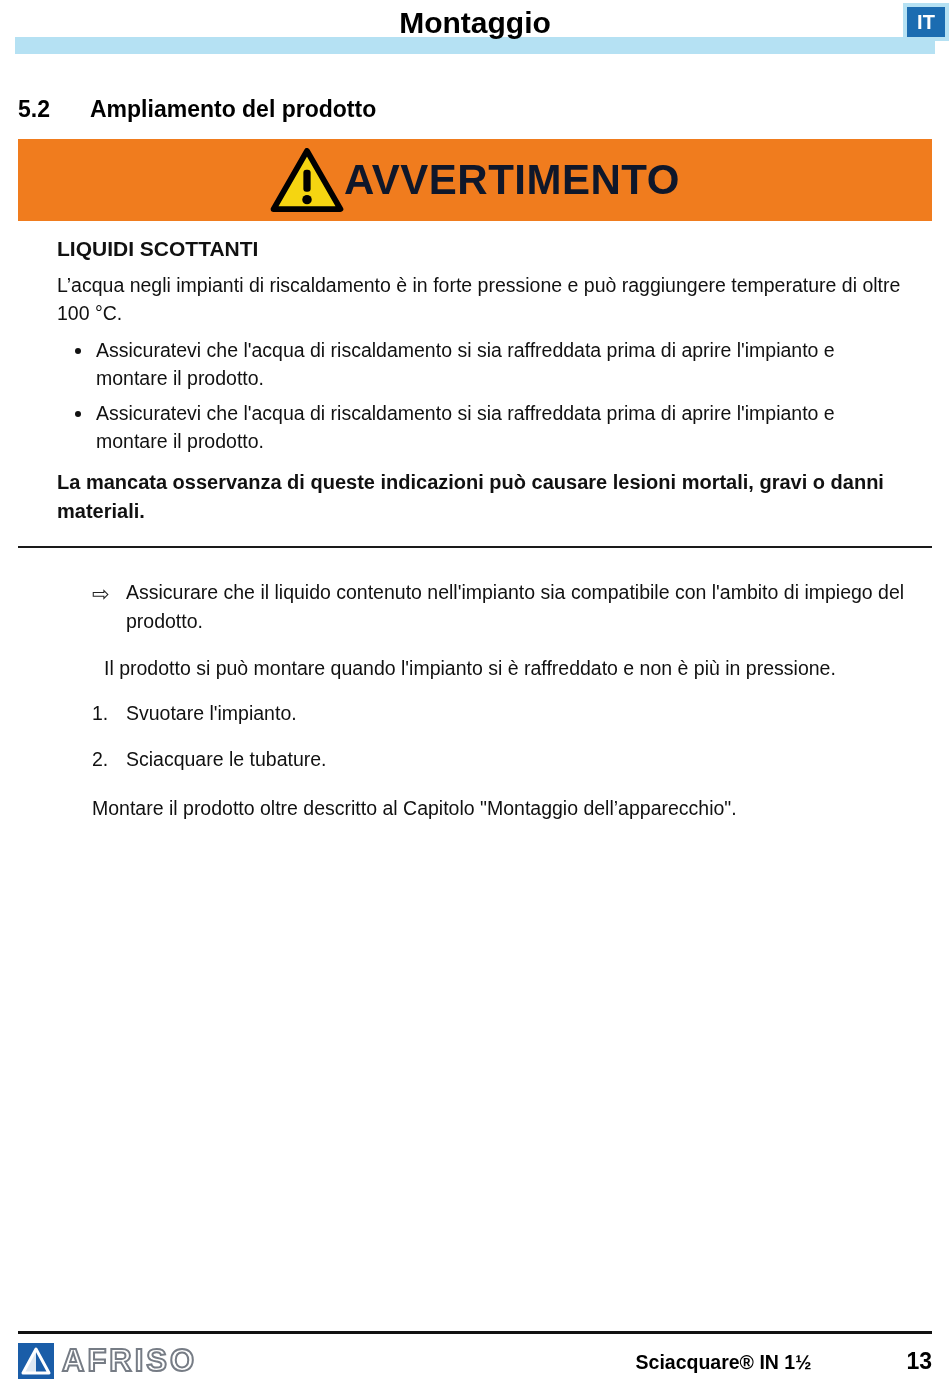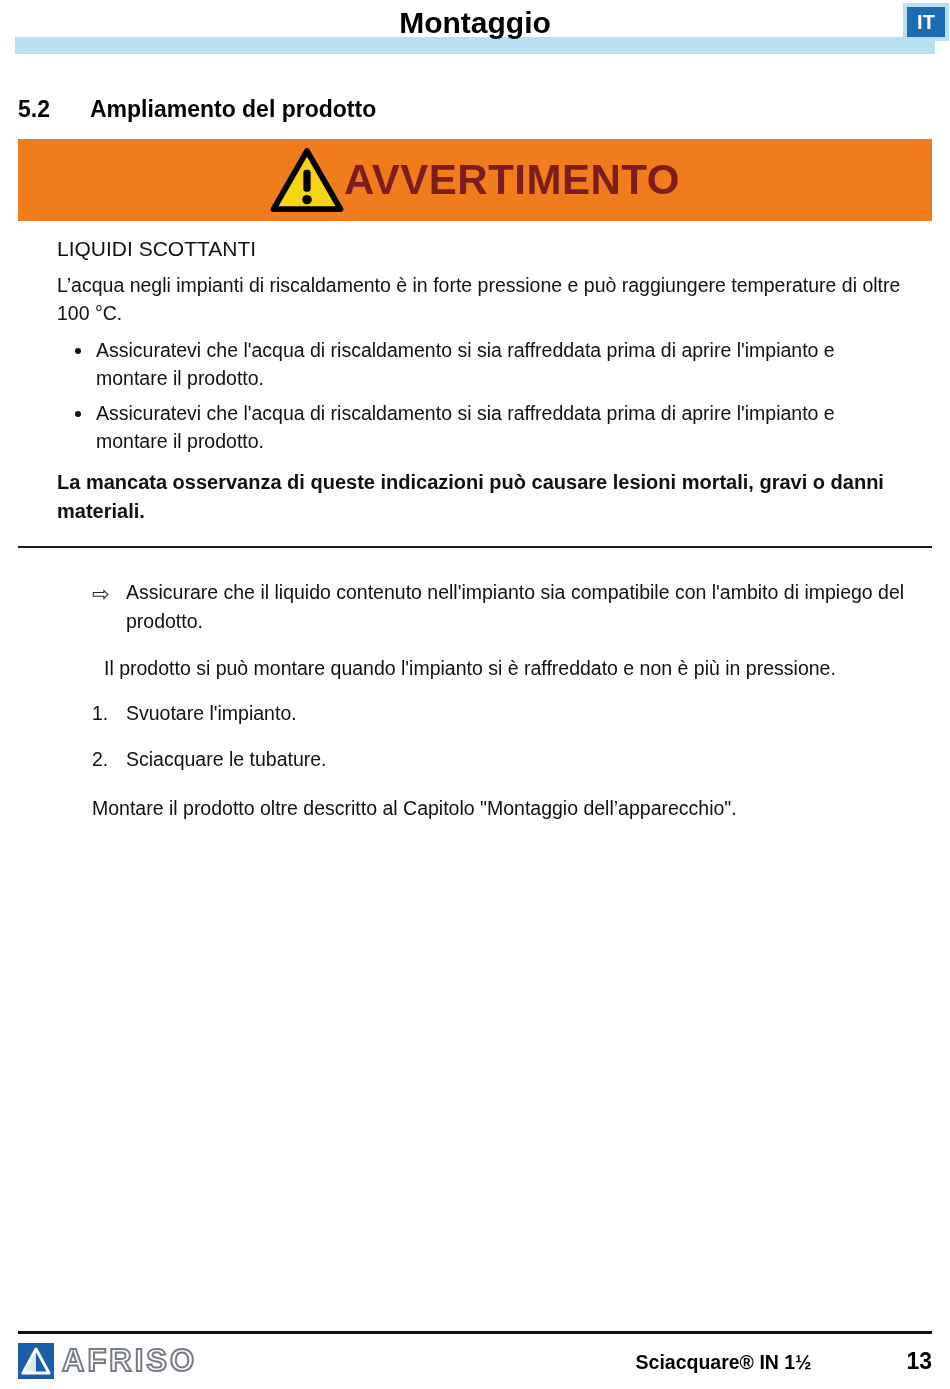--- a/index.html
+++ b/index.html
@@ -40,25 +40,25 @@
   .section-number { width: 72px; flex: none; }
 
   
   .warning-box { margin: 0 18px; border-bottom: 2px solid #1a1a1a; }
   .warning-head {
     height: 82px; background: #f07c1e;
     display: flex; align-items: center; justify-content: center;
   }
   .warning-head .tri { width: 74px; height: 64px; flex: none; }
   .warning-title {
-    font-size: 42px; font-weight: bold; color: #7f1d1d;
+    font-size: 42px; font-weight: bold; color: #0f172a;
     letter-spacing: 0.5px;
   }
   .warning-body { padding: 16px 28px 20px 39px; }
-  .warning-subtitle { font-size: 21px; font-weight: normal; margin-bottom: 10px; }
+  .warning-subtitle { font-size: 21px; font-weight: bold; margin-bottom: 10px; }
   .warning-intro { font-size: 19.5px; line-height: 1.45; margin-bottom: 8px; }
   .warning-list { list-style: disc outside; padding-left: 37px; }
   .warning-list li { font-size: 19.5px; line-height: 1.45; margin: 7px 0; padding-left: 2px; }
   .warning-consequence { font-size: 20px; font-weight: bold; line-height: 1.45; margin-top: 12px; }
 
   
   .main { margin: 30px 40px 0 92px; font-size: 19.5px; line-height: 1.5; color: #111; }
   .arrow-item { display: flex; margin-bottom: 18px; }
   .arrow-glyph { width: 34px; flex: none; font-size: 21px; color: #222; }
   .paragraph { margin: 16px 12px; }

